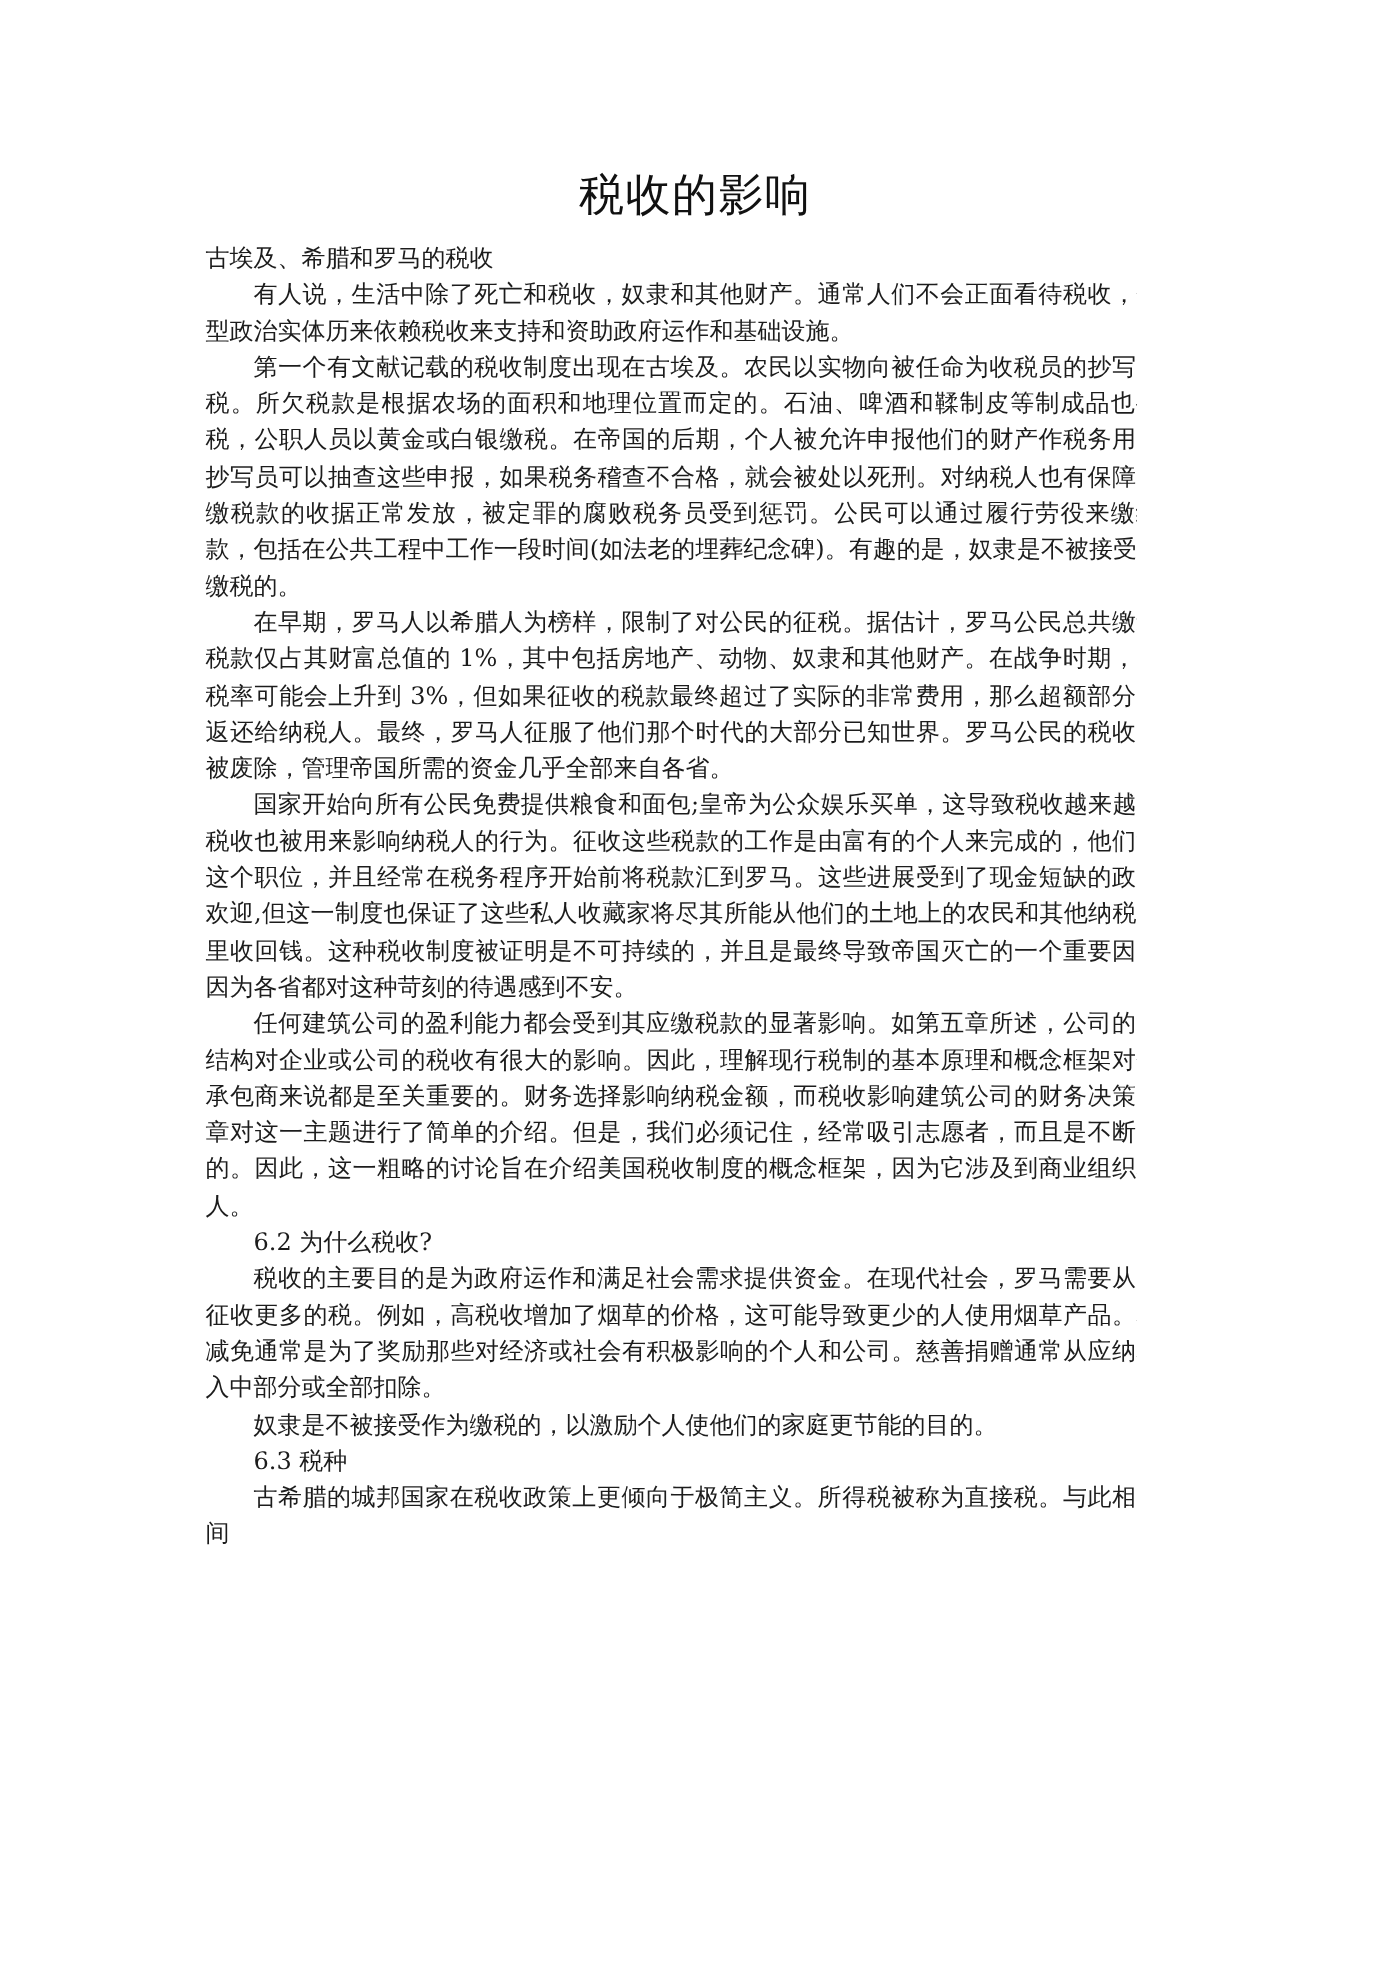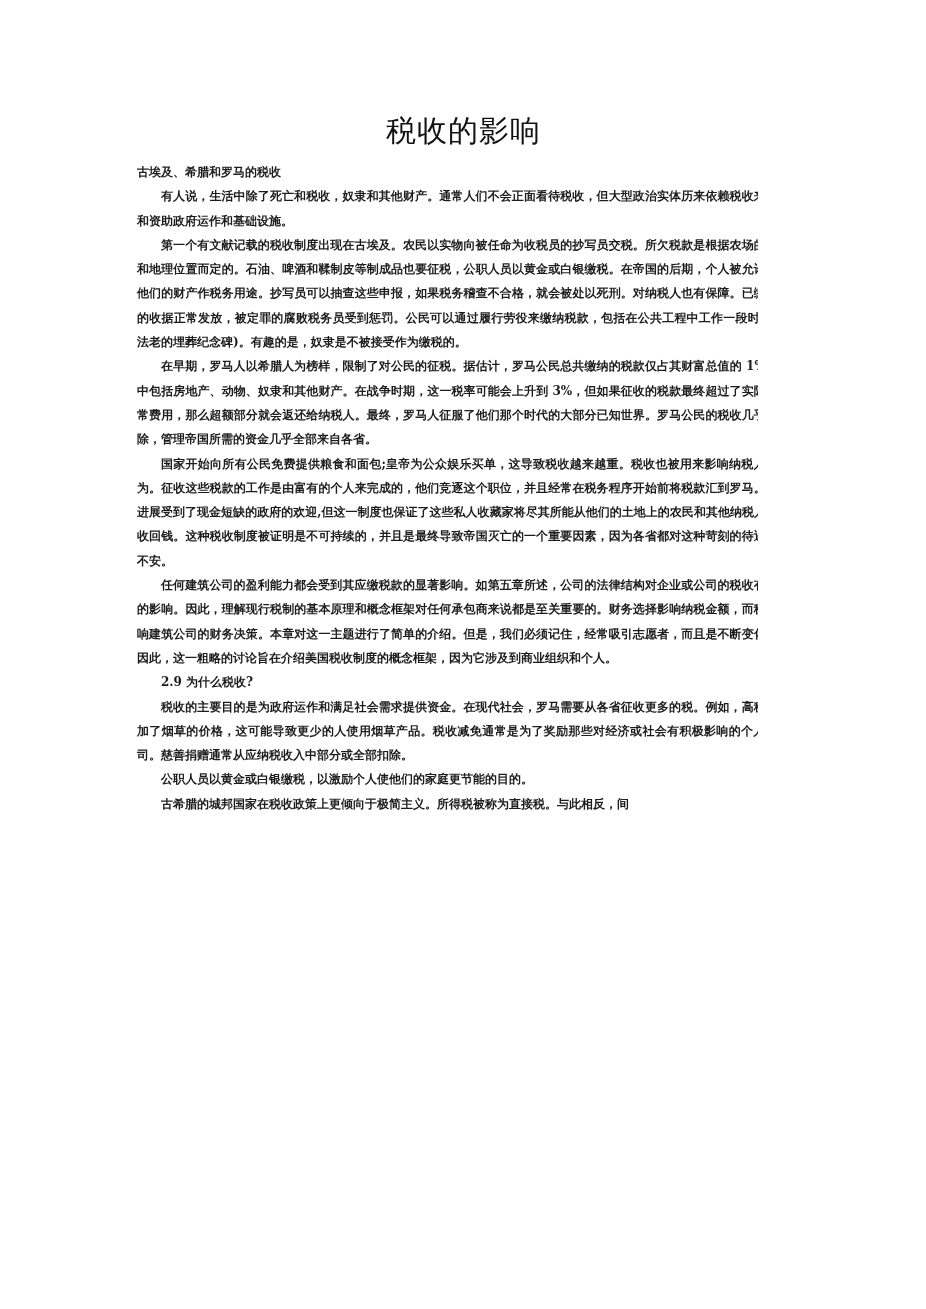--- a/index.html
+++ b/index.html
@@ -25,26 +25,25 @@
   .doc-title {
     font-size: 30px;
     font-weight: normal;
     text-align: center;
     line-height: 42px;
     margin-bottom: 8px;
     letter-spacing: 1px;
     color: #111111;
   }
   .bodytext {
-    font-size: 12px;
+    font-size: 16px;
     line-height: 24.3px;
     text-align: justify;
     text-justify: inter-ideograph;
     color: #1c1c1c;
-    font-weight: bold;
   }
   .subheading {
     text-indent: 0;
   }
   .para {
     text-indent: 2em;
   }
   .heading {
     text-indent: 2em;
   }
@@ -63,22 +62,23 @@
     <div class="bodytext para">第一个有文献记载的税收制度出现在古埃及。农民以实物向被任命为收税员的抄写员交税。所欠税款是根据农场的面积和地理位置而定的。石油、啤酒和鞣制皮等制成品也要征税，公职人员以黄金或白银缴税。在帝国的后期，个人被允许申报他们的财产作税务用途。抄写员可以抽查这些申报，如果税务稽查不合格，就会被处以死刑。对纳税人也有保障。已缴税款的收据正常发放，被定罪的腐败税务员受到惩罚。公民可以通过履行劳役来缴纳税款，包括在公共工程中工作一段时间(如法老的埋葬纪念碑)。有趣的是，奴隶是不被接受作为缴税的。</div>
 
 
     <div class="bodytext para">在早期，罗马人以希腊人为榜样，限制了对公民的征税。据估计，罗马公民总共缴纳的税款仅占其财富总值的 1%，其中包括房地产、动物、奴隶和其他财产。在战争时期，这一税率可能会上升到 3%，但如果征收的税款最终超过了实际的非常费用，那么超额部分就会返还给纳税人。最终，罗马人征服了他们那个时代的大部分已知世界。罗马公民的税收几乎被废除，管理帝国所需的资金几乎全部来自各省。</div>
 
     <div class="bodytext para">国家开始向所有公民免费提供粮食和面包;皇帝为公众娱乐买单，这导致税收越来越重。税收也被用来影响纳税人的行为。征收这些税款的工作是由富有的个人来完成的，他们竞逐这个职位，并且经常在税务程序开始前将税款汇到罗马。这些进展受到了现金短缺的政府的欢迎,但这一制度也保证了这些私人收藏家将尽其所能从他们的土地上的农民和其他纳税人那里收回钱。这种税收制度被证明是不可持续的，并且是最终导致帝国灭亡的一个重要因素，因为各省都对这种苛刻的待遇感到不安。</div>
 
 
     <div class="bodytext para">任何建筑公司的盈利能力都会受到其应缴税款的显著影响。如第五章所述，公司的法律结构对企业或公司的税收有很大的影响。因此，理解现行税制的基本原理和概念框架对任何承包商来说都是至关重要的。财务选择影响纳税金额，而税收影响建筑公司的财务决策。本章对这一主题进行了简单的介绍。但是，我们必须记住，经常吸引志愿者，而且是不断变化的。因此，这一粗略的讨论旨在介绍美国税收制度的概念框架，因为它涉及到商业组织和个人。</div>
 
-    <div class="bodytext heading">2.9 为什么税收?</div>
+    <div class="bodytext heading">6.2 为什么税收?</div>
 
     <div class="bodytext para">税收的主要目的是为政府运作和满足社会需求提供资金。在现代社会，罗马需要从各省征收更多的税。例如，高税收增加了烟草的价格，这可能导致更少的人使用烟草产品。税收减免通常是为了奖励那些对经济或社会有积极影响的个人和公司。慈善捐赠通常从应纳税收入中部分或全部扣除。</div>
 
-    <div class="bodytext para">公职人员以黄金或白银缴税，以激励个人使他们的家庭更节能的目的。</div>
+    <div class="bodytext para">奴隶是不被接受作为缴税的，以激励个人使他们的家庭更节能的目的。</div>
 
+    <div class="bodytext heading">6.3 税种</div>
 
     <div class="bodytext para">古希腊的城邦国家在税收政策上更倾向于极简主义。所得税被称为直接税。与此相反，间</div>
   </div>
 </div>
 
 </body></html>

